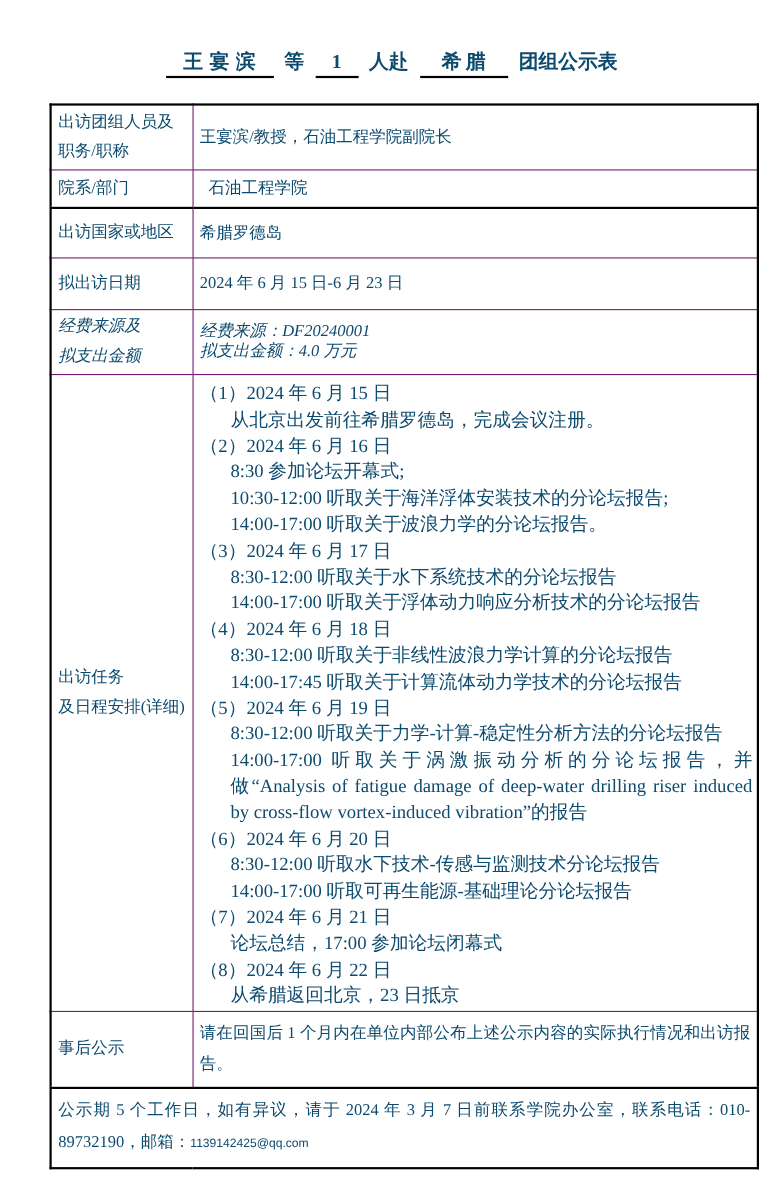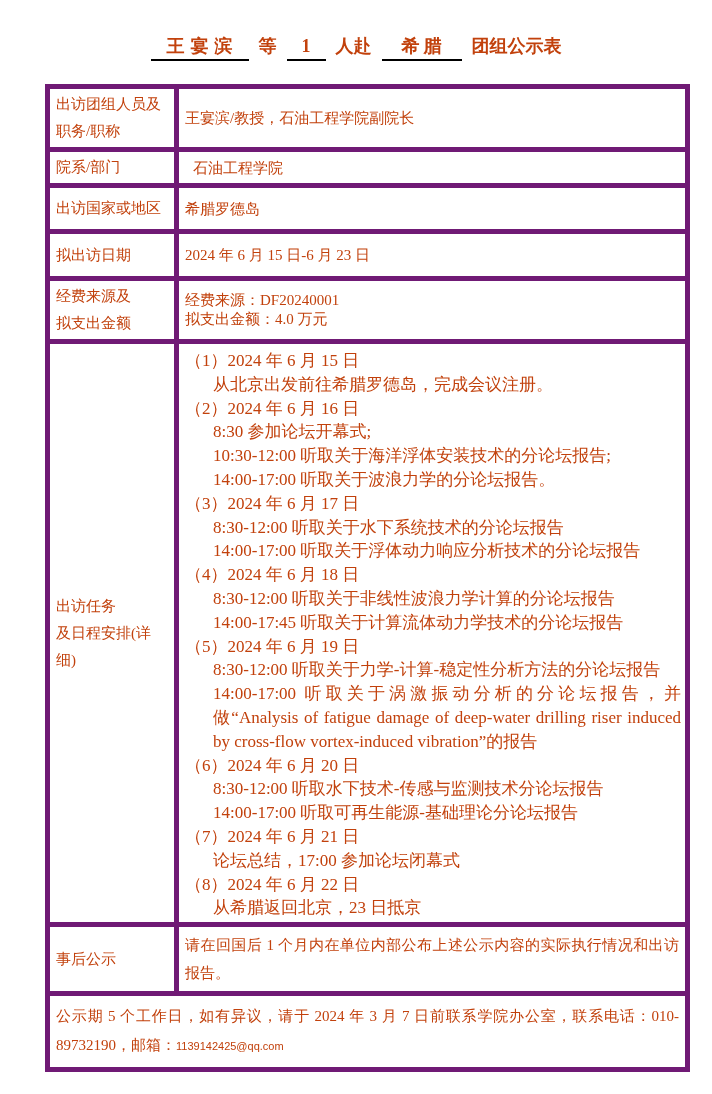--- a/index.html
+++ b/index.html
@@ -1,38 +1,38 @@
 <!DOCTYPE html>
 <html><head>
 <meta charset="utf-8">
 <style>
   html,body{margin:0;padding:0;background:#ffffff;}
   .page{
-    width:712px;height:1094px;background:#ffffff;color:#c2410c;
+    width:712px;height:1094px;background:#ffffff;color:#0c4a6e;
     font-family:"Liberation Serif","DejaVu Serif",serif;
-    box-sizing:border-box;padding-top:34px;overflow:hidden;
+    box-sizing:border-box;padding-top:44px;overflow:hidden;
   }
   
   .title{
     text-align:center;font-size:18px;font-weight:bold;
     white-space:nowrap;line-height:24px;
   }
   .title .seg{margin:0 5px;}
   .u{border-bottom:2px solid #000;padding-bottom:1px;display:inline-block;}
   .u-name{padding-left:16px;padding-right:10px;letter-spacing:6px;}
   .u-num{padding-left:15px;padding-right:15px;}
   .u-dest{padding-left:20px;padding-right:16px;letter-spacing:4px;}
   
   table.form{
     border-collapse:collapse;table-layout:fixed;
     width:645px;margin:23px 0 0 45px;
     border:2px solid #000;
   }
   td{
-    border:5px solid #701a75;font-size:15px;vertical-align:middle;
+    border:1px solid #701a75;font-size:15px;vertical-align:middle;
     padding:2px 4px 2px 6px;word-break:break-word;
   }
   tr.thick-top td{border-top:2px solid #000;}
   td.label{white-space:pre-line;line-height:27px;padding-left:6px;}
   td.value{line-height:26px;}
   td.value.two-line{white-space:pre-line;line-height:19px;margin-left:28px;}
   td.value.indent-sm{padding-left:14px;}
   
   td.itinerary{vertical-align:top;padding:5px 4px 2px 6px;font-size:17px;}
   .it-heading{line-height:23.8px;}
@@ -73,21 +73,21 @@
       <td class="label">出访国家或地区</td>
       <td class="value">希腊罗德岛</td>
     </tr>
 
     <tr style="height:47px;">
       <td class="label">拟出访日期</td>
       <td class="value">2024 年 6 月 15 日-6 月 23 日</td>
     </tr>
 
 
-    <tr style="height:56px;">
+    <tr style="height:56px;font-style:italic;">
       <td class="label">经费来源及
 拟支出金额</td>
       <td class="value two-line">经费来源：DF20240001
 拟支出金额：4.0 万元</td>
     </tr>
 
     <tr>
       <td class="label" style="height:572px;">出访任务
 及日程安排(详细)</td>
       <td class="itinerary">

